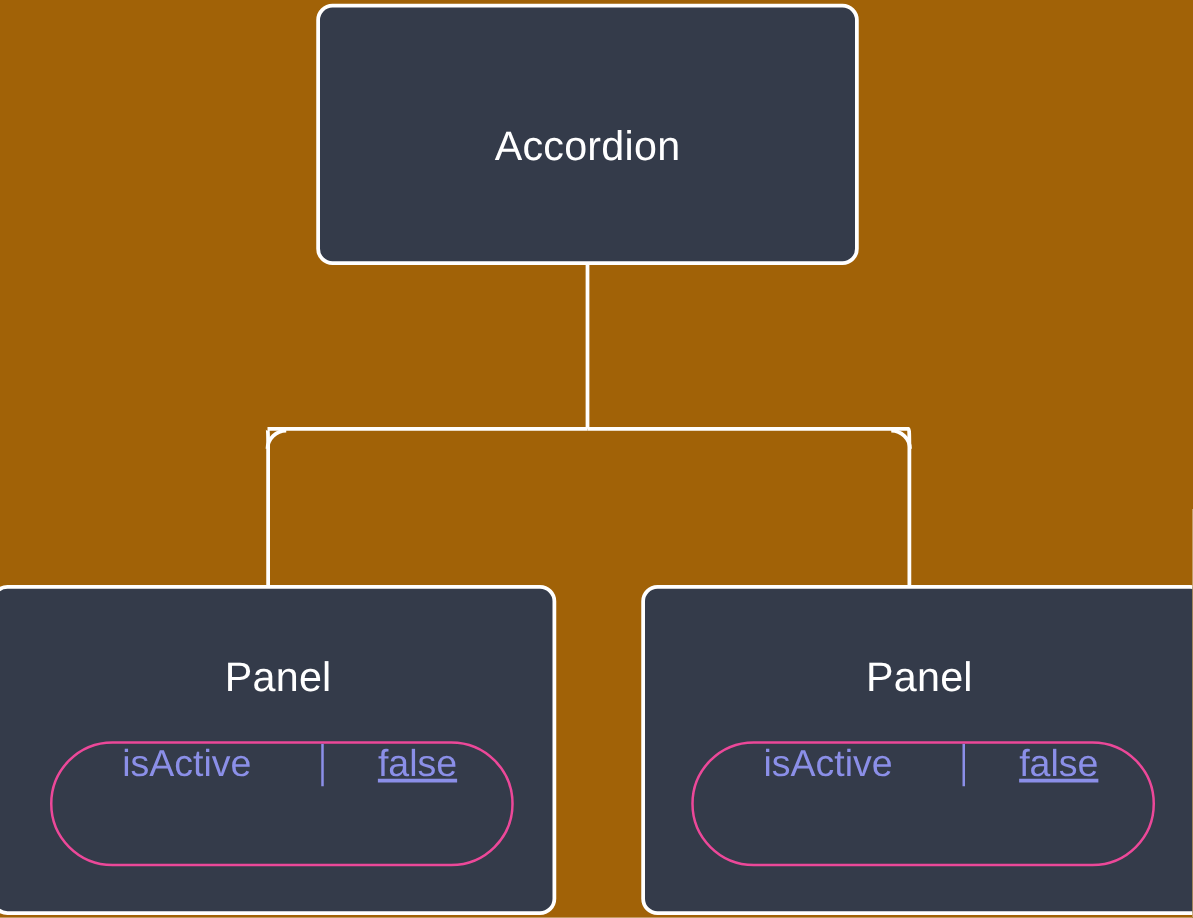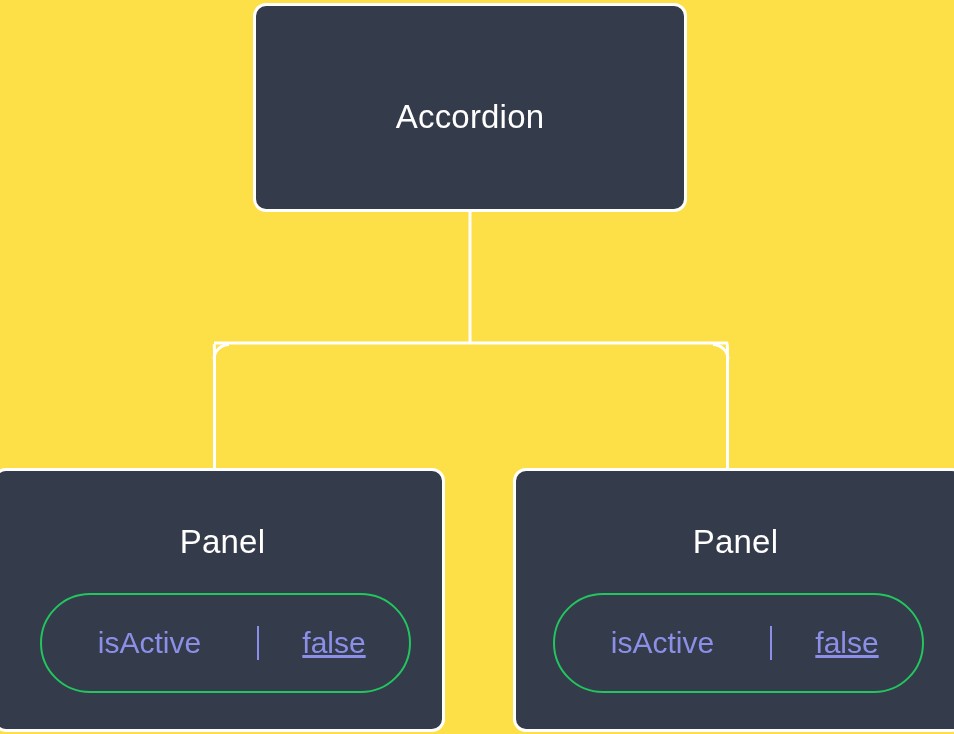--- a/index.html
+++ b/index.html
@@ -10,21 +10,21 @@
     width: 954px;
     height: 734px;
     overflow: hidden;
     font-family: "Liberation Sans", sans-serif;
   }
 
   #canvas {
     position: relative;
     width: 954px;
     height: 734px;
-    background: #fde047;
+    background: #a16207;
     overflow: hidden;
   }
 
   
   .node {
     position: absolute;
     box-sizing: border-box;
     background: #343b4a;
     border: 3px solid #ffffff;
     border-radius: 13px;
@@ -81,23 +81,23 @@
     right: 0;
     top: 52px;
     padding-right: 7px;
   }
 
   
   .prop-pill {
     position: absolute;
     box-sizing: border-box;
     display: flex;
-    align-items: center;
+    align-items: flex-start;
     height: 100px;
-    border: 2px solid #22c55e;
+    border: 2px solid #ec4899;
     border-radius: 50px;
     overflow: hidden;
   }
   #node-panel-left .prop-pill {
     left: 44px;
     top: 122px;
     width: 371px;
   }
   #node-panel-right .prop-pill {
     left: 37px;

